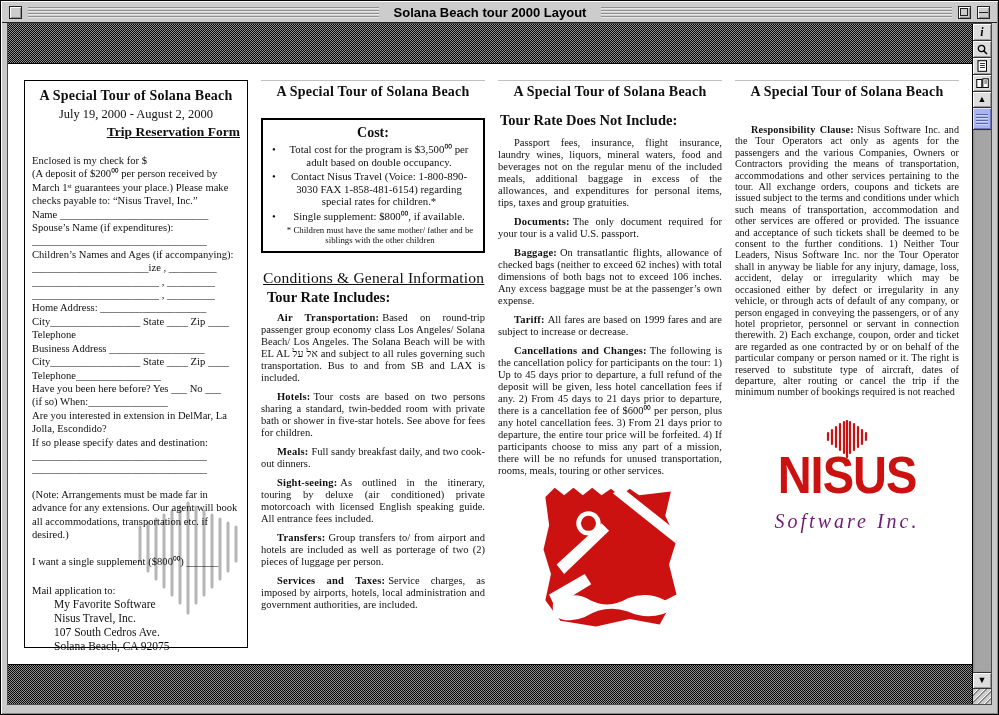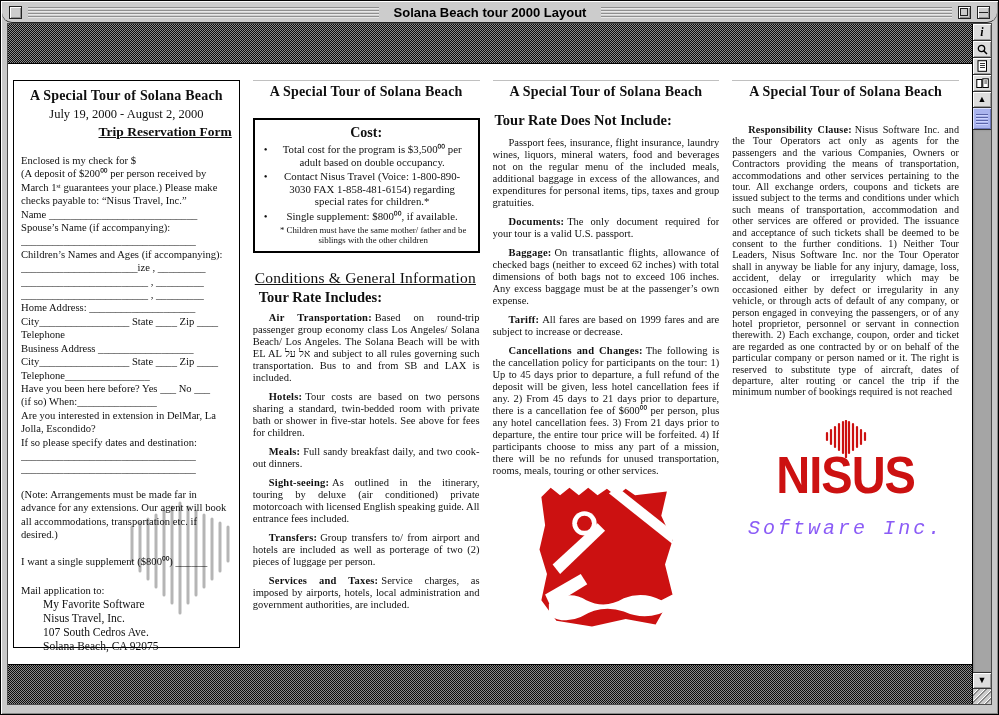--- a/index.html
+++ b/index.html
@@ -9,21 +9,21 @@
   .window {
     position:relative; width:999px; height:715px;
     background:#c9c9c9; border:1px solid #000;
     box-shadow: inset 1px 1px 0 #fff, inset -1px -1px 0 #8a8a8a;
   }
 
   
   .titlebar {
     position:absolute; top:1px; left:1px; right:1px; height:21px;
     background:#cccccc; border-bottom:1px solid #222;
-    display:flex; align-items:center; padding:0 7px; gap:6px;border-radius:10px;
+    display:flex; align-items:center; padding:0 7px; gap:6px;
   }
   .tb-stripes { flex:1; height:11px;
     background:repeating-linear-gradient(180deg,#8f8f8f 0 1px,#e8e8e8 1px 2px,#cfcfcf 2px 3px);
   }
   .tb-box { width:13px; height:13px; background:#ccc; border:1px solid #222;
     box-shadow: inset 1px 1px 0 #fff, inset -1px -1px 0 #909090; position:relative; cursor:pointer; }
   .tb-zoom::after { content:""; position:absolute; left:1px; top:1px; width:6px; height:6px; border:1px solid #222; }
   .tb-collapse::after { content:""; position:absolute; left:1px; right:1px; top:5px; height:1px; background:#222; }
   .tb-title { font-size:13px; font-weight:bold; color:#000; background:#ccc; padding:0 9px; white-space:nowrap; }
 
@@ -65,21 +65,21 @@
   }
   .sb-thumb span { height:1px; background:#5a64a8; box-shadow:0 1px 0 #cdd4ff; }
   .sb-track { flex:1; background:#a5a5a5; box-shadow: inset 1px 0 2px #8a8a8a; cursor:pointer; }
   .growbox {
     width:18px; height:16px; flex:none; background:#ccc; border-top:1px solid #333; cursor:nwse-resize;
     background-image:repeating-linear-gradient(135deg,#ccc 0 3px,#fff 3px 4px,#888 4px 5px);
   }
 
   
   .page {
-    display:flex; gap:13px; padding:16px 13px 10px 5px; height:100%;
+    display:flex; gap:13px; padding:16px 13px 10px 16px; height:100%;
     font-family:"Liberation Serif", serif; color:#101010;border-radius:9px;
   }
   .col { flex:1; min-width:0; overflow:hidden; position:relative; }
 
   .col-header {
     font-size:14px; font-weight:bold; text-align:center;
     padding:3px 0 2px 0; letter-spacing:0.2px;
   }
   .col2 .col-header, .col3 .col-header, .col4 .col-header { border-top:1px solid #c0c0c0; }
 
@@ -117,22 +117,22 @@
   
   .col4 .clause { margin-top:22px; font-size:10.2px; line-height:11.4px; }
   .nisus-logo { text-align:center; margin-top:22px; line-height:1; }
   .nisus-burst { display:block; margin:0 auto -4px auto; }
   .nisus-word {
     font-family:"Liberation Sans", sans-serif; font-weight:bold;
     font-size:47px; letter-spacing:-1px; color:#cc1111;
     transform:scaleY(1.12); transform-origin:center bottom; display:inline-block;
   }
   .nisus-sub {
-    font-family:Liberation Mono, monospace; font-style:italic;
-    font-size:20px; letter-spacing:3px; color:#8b5cf6; margin-top:18px;
+    font-family:Liberation Serif, serif; font-style:italic;
+    font-size:20px; letter-spacing:3px; color:#701a75; margin-top:10px;
   }
 </style>
 </head>
 <body>
 
 <div class="window">
 
   <div class="titlebar">
     <div class="tb-box"></div>
     <div class="tb-stripes"></div>
@@ -154,21 +154,21 @@
             <div class="form-box">
               <div class="col-header">A Special Tour of Solana Beach</div>
               <div class="c1-dates">July 19, 2000 - August 2, 2000</div>
               <div class="c1-formtitle">Trip Reservation Form</div>
 
               <div class="c1-line">Enclosed is my check for $</div>
               <div class="c1-para">(A deposit of $200⁰⁰ per person received by March 1ˢᵗ guarantees your place.) Please make checks payable to: “Nisus Travel, Inc.”</div>
 
               <div>
                   <div class="c1-line">Name  ____________________________</div>
-                  <div class="c1-line">Spouse’s Name (if accompanying):</div>
+                  <div class="c1-line">Spouse’s Name (if expenditures):</div>
                   <div class="c1-line">_________________________________</div>
                   <div class="c1-line">Children’s Names and Ages (if accompanying):</div>
                   <div class="c1-line">______________________ize , _________</div>
                   <div class="c1-line">________________________ , _________</div>
                   <div class="c1-line">________________________ , _________</div>
                   <div class="c1-line">Home Address: ____________________</div>
                   <div class="c1-line">City_________________ State ____ Zip ____</div>
                   <div class="c1-line">Telephone</div>
                   <div class="c1-line">Business Address __________________</div>
                   <div class="c1-line">City_________________ State ____ Zip ____</div>

